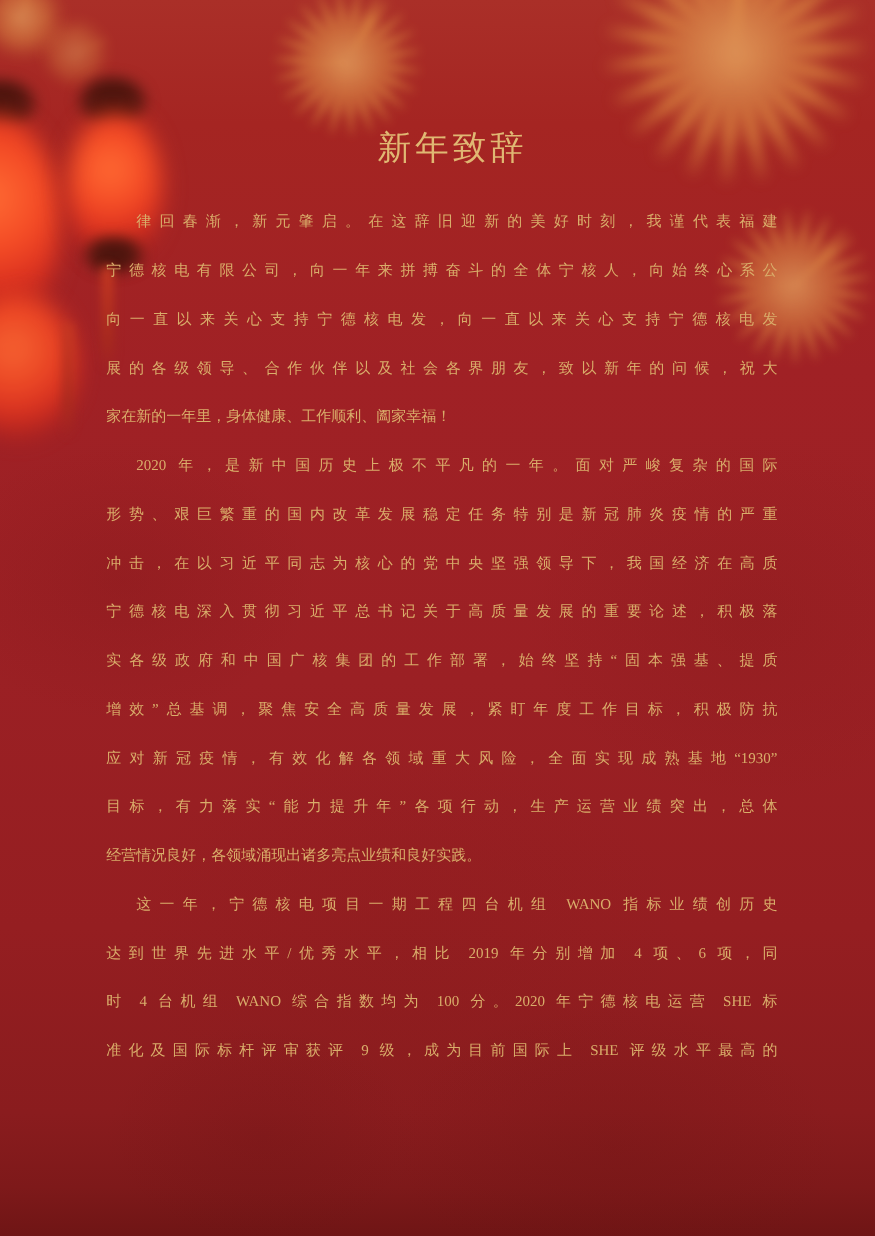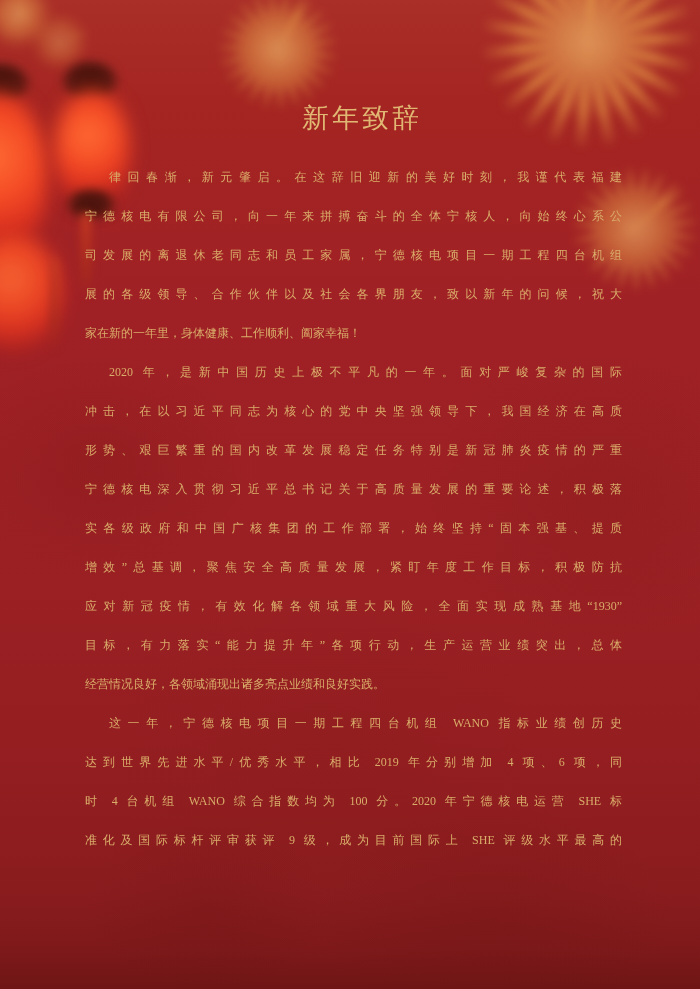--- a/index.html
+++ b/index.html
@@ -136,26 +136,26 @@
   <div class="lantern-cap l2-capb"></div>
   <div class="tassel t1"></div>
   <div class="lantern-body l3-glow"></div>
   <div class="tassel t2"></div>
 
   <h1 class="title">新年致辞</h1>
 
   <div class="letter">
       <div class="line indent">律回春渐，新元肇启。在这辞旧迎新的美好时刻，我谨代表福建</div>
       <div class="line">宁德核电有限公司，向一年来拼搏奋斗的全体宁核人，向始终心系公</div>
-      <div class="line">司发展的离退休老同志和员工家属，宁德核电项目一期工程四台机组</div>
+      <div class="line">向一直以来关心支持宁德核电发，向一直以来关心支持宁德核电发</div>
       <div class="line">展的各级领导、合作伙伴以及社会各界朋友，致以新年的问候，祝大</div>
       <div class="line no-fill">家在新的一年里，身体健康、工作顺利、阖家幸福！</div>
       <div class="line indent">2020 年，是新中国历史上极不平凡的一年。面对严峻复杂的国际</div>
+      <div class="line">形势、艰巨繁重的国内改革发展稳定任务特别是新冠肺炎疫情的严重</div>
       <div class="line">冲击，在以习近平同志为核心的党中央坚强领导下，我国经济在高质</div>
-      <div class="line">形势、艰巨繁重的国内改革发展稳定任务特别是新冠肺炎疫情的严重</div>
       <div class="line">宁德核电深入贯彻习近平总书记关于高质量发展的重要论述，积极落</div>
       <div class="line">实各级政府和中国广核集团的工作部署，始终坚持“固本强基、提质</div>
       <div class="line">增效”总基调，聚焦安全高质量发展，紧盯年度工作目标，积极防抗</div>
       <div class="line">应对新冠疫情，有效化解各领域重大风险，全面实现成熟基地“1930”</div>
       <div class="line">目标，有力落实“能力提升年”各项行动，生产运营业绩突出，总体</div>
       <div class="line no-fill">经营情况良好，各领域涌现出诸多亮点业绩和良好实践。</div>
       <div class="line indent">这一年，宁德核电项目一期工程四台机组 WANO 指标业绩创历史</div>
       <div class="line">达到世界先进水平/优秀水平，相比 2019 年分别增加 4 项、6 项，同</div>
       <div class="line">时 4 台机组 WANO 综合指数均为 100 分。2020 年宁德核电运营 SHE 标</div>
       <div class="line">准化及国际标杆评审获评 9 级，成为目前国际上 SHE 评级水平最高的</div>

